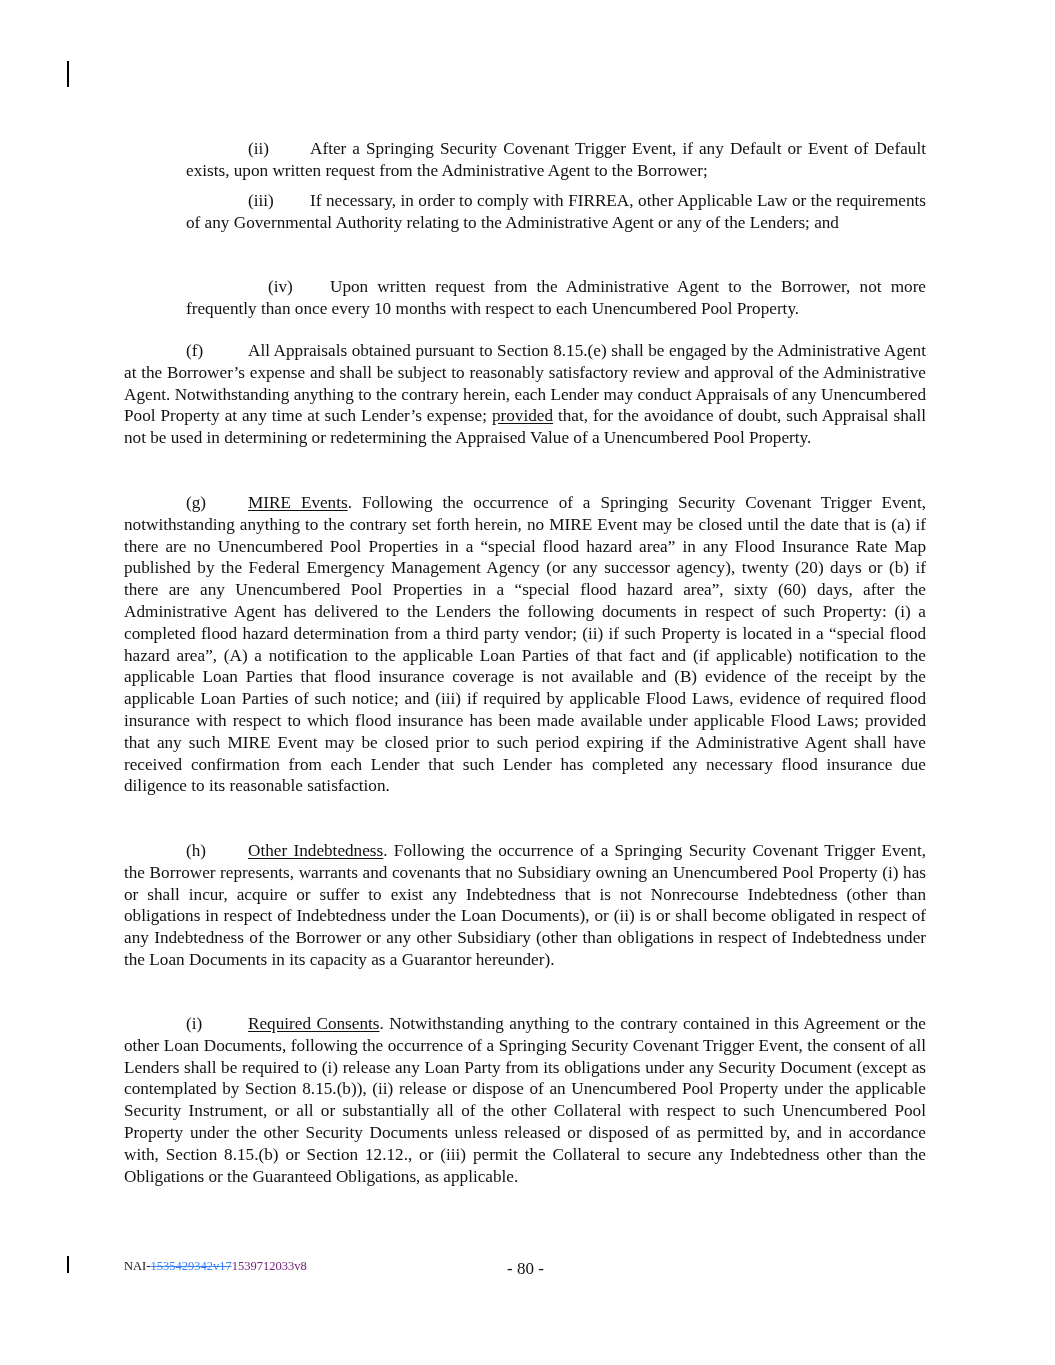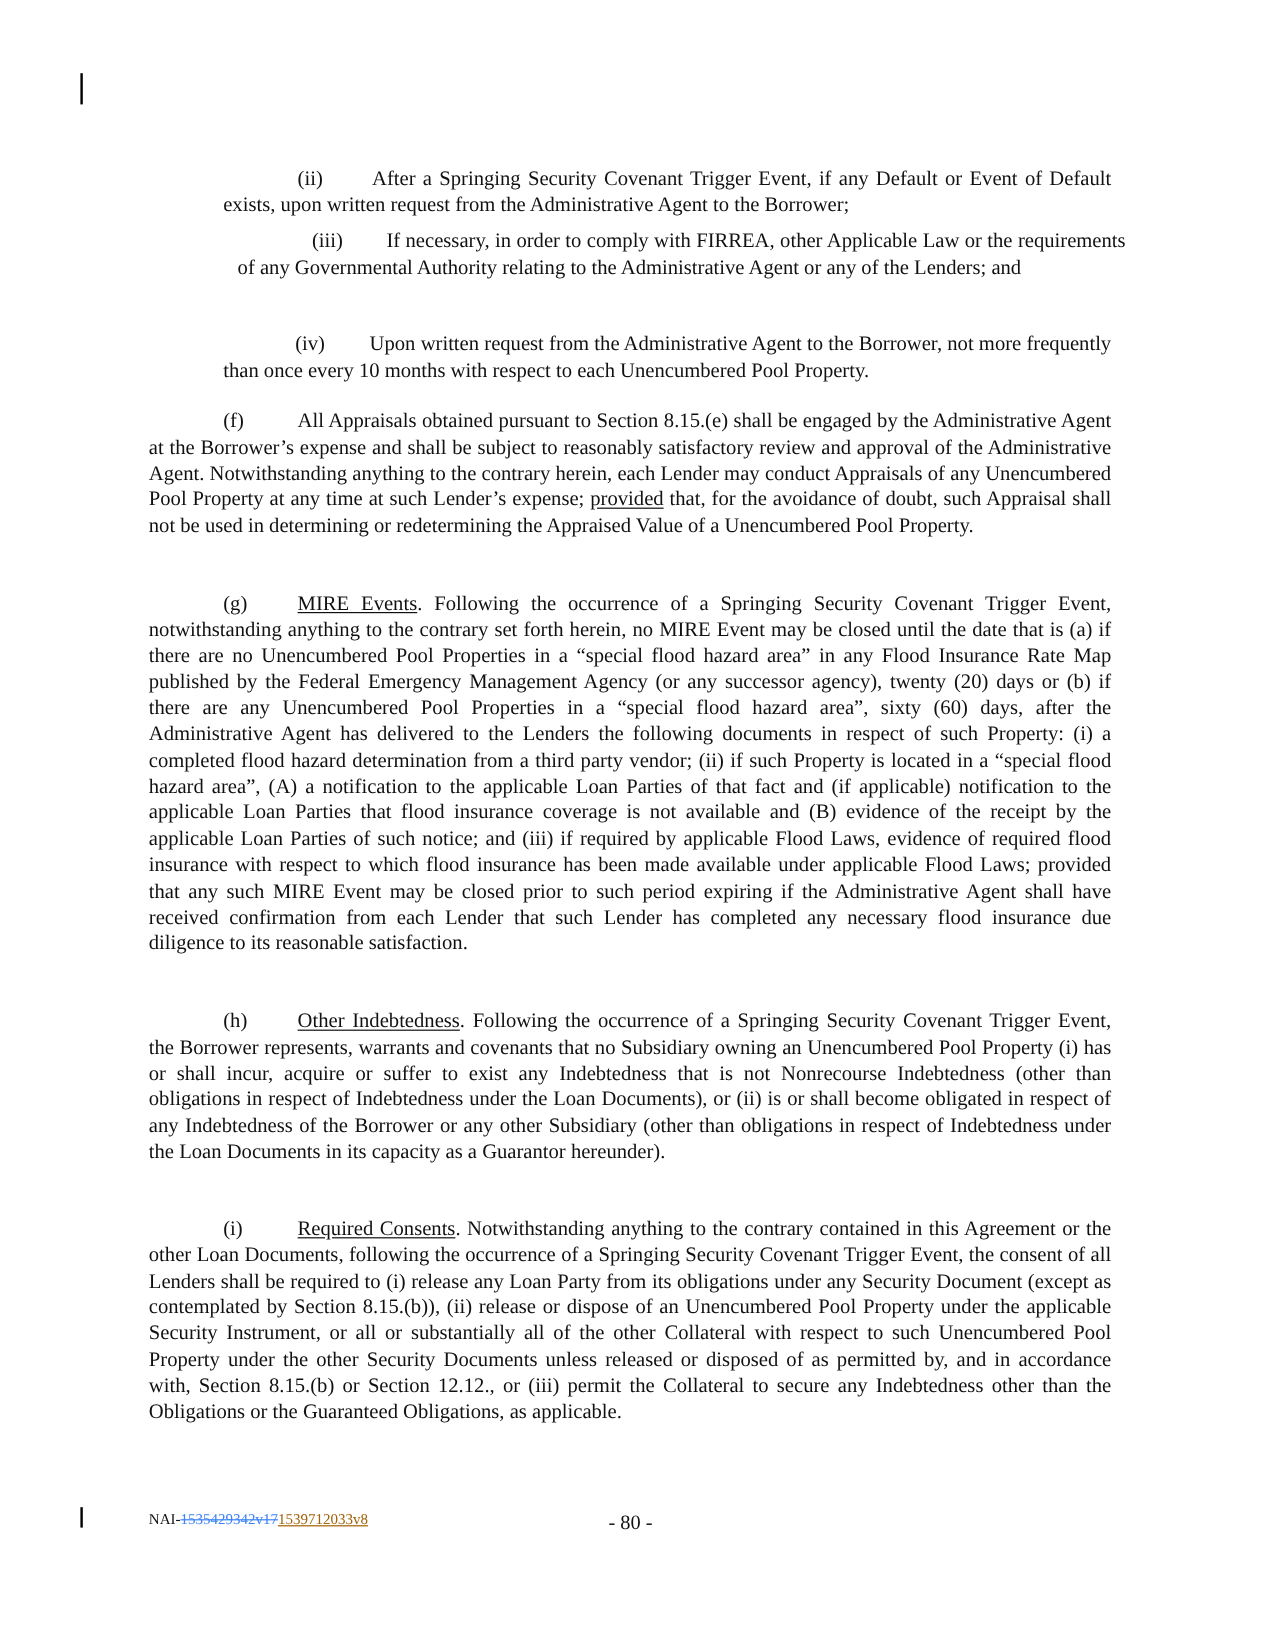--- a/index.html
+++ b/index.html
@@ -8,33 +8,33 @@
   .change-bar { position: absolute; width: 2px; background: #000; }
   .cb-top { left: 67px; top: 61px; height: 26px; }
   .cb-bottom { left: 67px; top: 1256px; height: 17px; }
   .para { position: absolute; font-size: 17.2px; line-height: 21.8px; text-align: justify;
           text-align-last: left; margin: 0; }
   .sub { left: 186px; width: 740px; }
   .main { left: 124px; width: 802px; }
   .u { text-decoration: underline; text-underline-offset: 2px; }
   .footer-id { position: absolute; left: 124px; top: 1259px; font-size: 12.5px; color: #111; }
   .del { color: #3b82f6; text-decoration: line-through; }
-  .ins { color: #a16207; text-decoration: underline; }
+  .ins { color: #701a75; }
   .page-num { position: absolute; left: 507px; top: 1259px; font-size: 17px; }
 </style>
 </head>
 <body>
 
 <div class="change-bar cb-top"></div>
 
 <p class="para sub" style="top:138px;"><span style="display:inline-block;width:62px;margin-left:62px;">(ii)</span><span>After a Springing Security Covenant Trigger Event, if any Default or Event of Default exists, upon written request from the Administrative Agent to the Borrower;</span></p>
 
-<p class="para sub" style="top:190px;margin-left:12px;"><span style="display:inline-block;width:62px;margin-left:62px;">(iii)</span><span>If necessary, in order to comply with FIRREA, other Applicable Law or the requirements of any Governmental Authority relating to the Administrative Agent or any of the Lenders; and</span></p>
+<p class="para sub" style="top:190px;"><span style="display:inline-block;width:62px;margin-left:62px;">(iii)</span><span>If necessary, in order to comply with FIRREA, other Applicable Law or the requirements of any Governmental Authority relating to the Administrative Agent or any of the Lenders; and</span></p>
 
-<p class="para sub" style="top:276px;"><span style="display:inline-block;width:62px;margin-left:60px;font-family:Liberation Serif, serif;">(iv)</span><span>Upon written request from the Administrative Agent to the Borrower, not more frequently than once every 10 months with respect to each Unencumbered Pool Property.</span></p>
+<p class="para sub" style="top:276px;"><span style="display:inline-block;width:62px;margin-left:82px;font-family:Liberation Serif, serif;">(iv)</span><span>Upon written request from the Administrative Agent to the Borrower, not more frequently than once every 10 months with respect to each Unencumbered Pool Property.</span></p>
 
 <p class="para main" style="top:340px;"><span style="display:inline-block;width:62px;margin-left:62px;">(f)</span><span>All Appraisals obtained pursuant to Section 8.15.(e) shall be engaged by the Administrative Agent at the Borrower’s expense and shall be subject to reasonably satisfactory review and approval of the Administrative Agent.  Notwithstanding anything to the contrary herein, each Lender may conduct Appraisals of any Unencumbered Pool Property at any time at such Lender’s expense; </span><span class="u">provided</span><span> that, for the avoidance of doubt, such Appraisal shall not be used in determining or redetermining the Appraised Value of a Unencumbered Pool Property.</span></p>
 
 <p class="para main" style="top:492px;"><span style="display:inline-block;width:62px;margin-left:62px;">(g)</span><span class="u">MIRE Events</span><span>.  Following the occurrence of a Springing Security Covenant Trigger Event, notwithstanding anything to the contrary set forth herein, no MIRE Event may be closed until the date that is (a) if there are no Unencumbered Pool Properties in a “special flood hazard area” in any Flood Insurance Rate Map published by the Federal Emergency Management Agency (or any successor agency), twenty (20) days or (b) if there are any Unencumbered Pool Properties in a “special flood hazard area”, sixty (60) days, after the Administrative Agent has delivered to the Lenders the following documents in respect of such Property: (i) a completed flood hazard determination from a third party vendor; (ii) if such Property is located in a “special flood hazard area”, (A) a notification to the applicable Loan Parties of that fact and (if applicable) notification to the applicable Loan Parties that flood insurance coverage is not available and (B) evidence of the receipt by the applicable Loan Parties of such notice; and (iii) if required by applicable Flood Laws, evidence of required flood insurance with respect to which flood insurance has been made available under applicable Flood Laws; provided that any such MIRE Event may be closed prior to such period expiring if the Administrative Agent shall have received confirmation from each Lender that such Lender has completed any necessary flood insurance due diligence to its reasonable satisfaction.</span></p>
 
 <p class="para main" style="top:840px;"><span style="display:inline-block;width:62px;margin-left:62px;">(h)</span><span class="u">Other Indebtedness</span><span>.  Following the occurrence of a Springing Security Covenant Trigger Event, the Borrower represents, warrants and covenants that no Subsidiary owning an Unencumbered Pool Property (i) has or shall incur, acquire or suffer to exist any Indebtedness that is not Nonrecourse Indebtedness (other than obligations in respect of Indebtedness under the Loan Documents), or (ii) is or shall become obligated in respect of any Indebtedness of the Borrower or any other Subsidiary (other than obligations in respect of Indebtedness under the Loan Documents in its capacity as a Guarantor hereunder).</span></p>
 
 <p class="para main" style="top:1013px;"><span style="display:inline-block;width:62px;margin-left:62px;">(i)</span><span class="u">Required Consents</span><span>.  Notwithstanding anything to the contrary contained in this Agreement or the other Loan Documents, following the occurrence of a Springing Security Covenant Trigger Event, the consent of all Lenders shall be required to (i) release any Loan Party from its obligations under any Security Document (except as contemplated by Section 8.15.(b)), (ii) release or dispose of an Unencumbered Pool Property under the applicable Security Instrument, or all or substantially all of the other Collateral with respect to such Unencumbered Pool Property under the other Security Documents unless released or disposed of as permitted by, and in accordance with, Section 8.15.(b) or Section 12.12., or (iii) permit the Collateral to secure any Indebtedness other than the Obligations or the Guaranteed Obligations, as applicable.</span></p>
 
 <div class="change-bar cb-bottom"></div>

